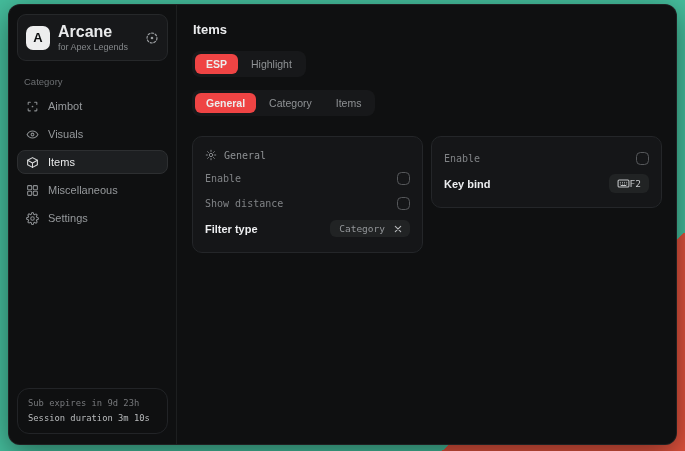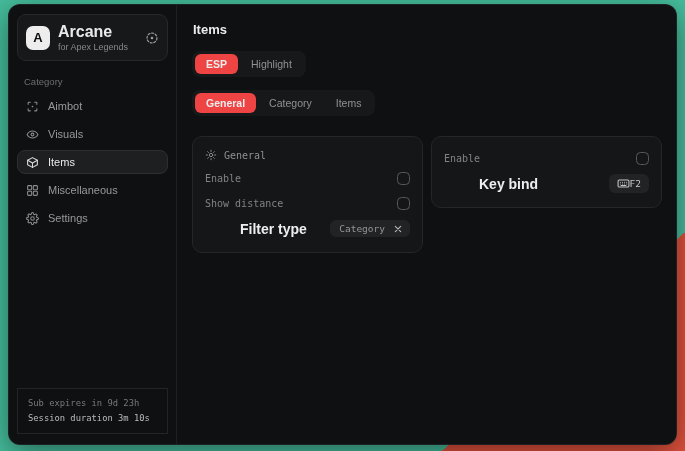--- a/index.html
+++ b/index.html
@@ -41,21 +41,21 @@
     font-size:11px; color:#96999c; border:1px solid transparent; border-radius:8px;
     cursor:default;
   }
   .nav-item .icon{ color:#8a8d90; display:flex; }
   .nav-item.active{
     background:#1d1f21; border-color:#2d2f31; color:#e9eaeb;
   }
   .nav-item.active .icon{ color:#d7d8d9; }
   .side-spacer{ flex:1; }
   .side-footer{
-    border:1px solid #222427; border-radius:0; padding:7px 10px 8px 10px;
+    border:1px solid #222427; border-radius:12px; padding:7px 10px 8px 10px;
     font-family:"DejaVu Sans Mono", monospace; line-height:1.65;margin-top:8px;
   }
   .foot-line1{ font-size:8.8px; color:#77797c; }
   .foot-line2{ font-size:8.8px; color:#b9bbbd; }
   
   .main{ flex:1; padding:15px 14px 14px 15px; display:flex; flex-direction:column; }
   .page-title{ font-size:13px; font-weight:bold; color:#ebecee; margin:2px 0 14px 1px; }
   .tab-group{
     display:inline-flex; align-self:flex-start; background:#17181a;
     border-radius:8px; padding:3px; gap:2px;
@@ -70,21 +70,21 @@
     flex:1 1 0; background:#151618; border:1px solid #242629; border-radius:10px;
     padding:9px 12px 11px 12px;
   }
   .panel-head{
     display:flex; align-items:center; gap:7px; margin:3px 0 5px 0;
     font-family:"DejaVu Sans Mono", monospace; font-size:10px; color:#8d9093;
   }
   .panel-head .icon{ color:#87898c; display:flex; }
   .p-row{ display:flex; align-items:center; justify-content:space-between; height:25px; }
   .p-label-dim{ font-family:"DejaVu Sans Mono", monospace; font-size:10px; color:#808386; }
-  .p-label-bright{ font-size:14px; font-weight:bold; color:#edeef0;margin-left:35px; }
+  .p-label-bright{ font-size:11px; font-weight:bold; color:#edeef0; }
   .checkbox{
     width:13px; height:13px; border:1.5px solid #56585b; border-radius:4.5px;
     background:transparent;
   }
   .select-pill{
     display:flex; align-items:center; gap:8px; background:#212324;
     border-radius:6px; padding:3px 7px 3px 9px;
   }
   .select-pill .val{
     font-family:"DejaVu Sans Mono", monospace; font-size:9.5px; color:#94979a;

